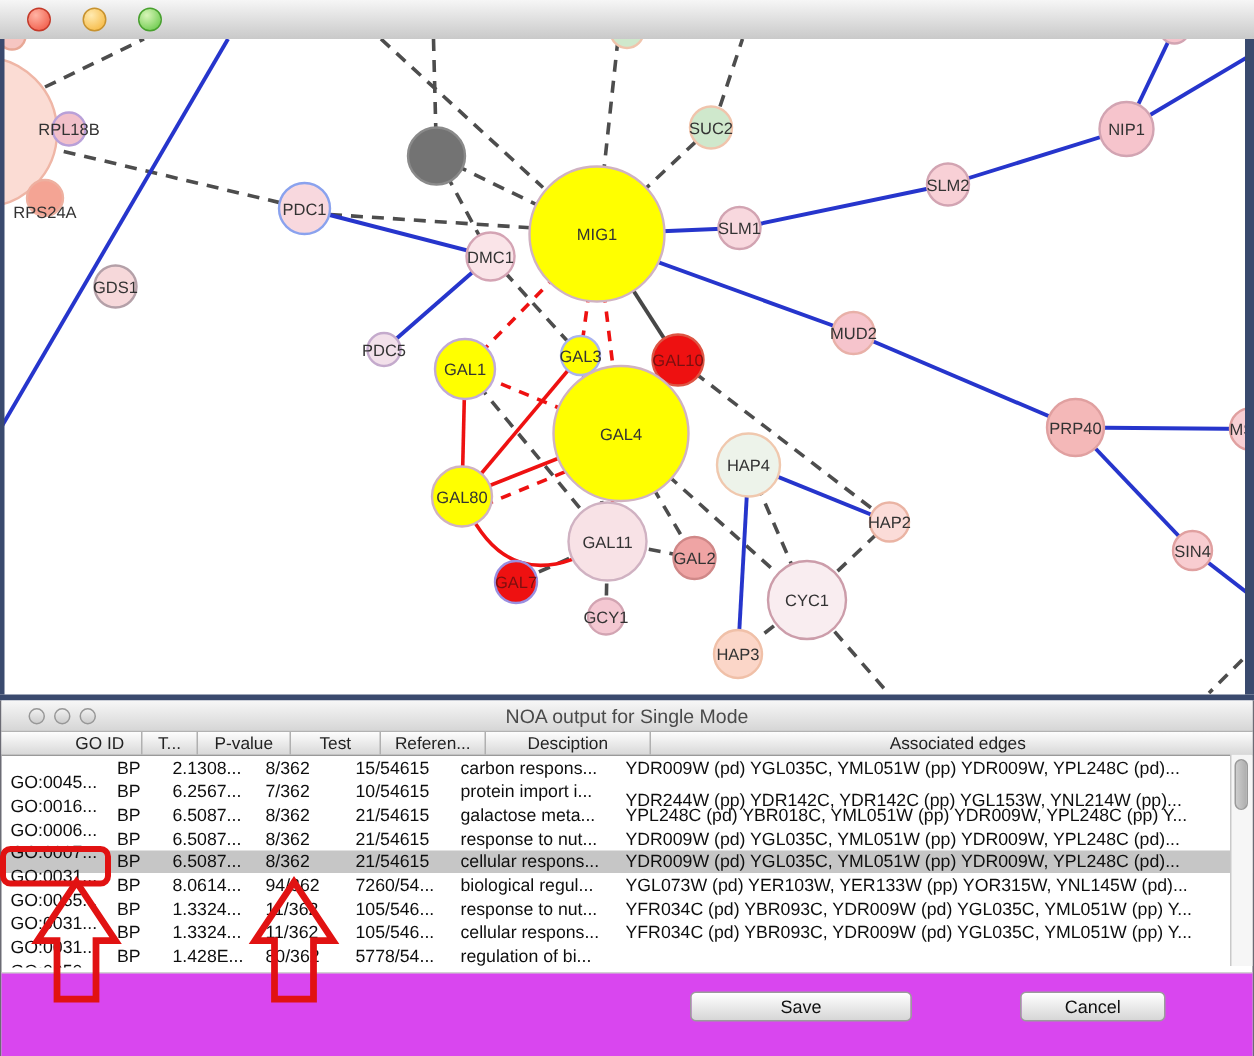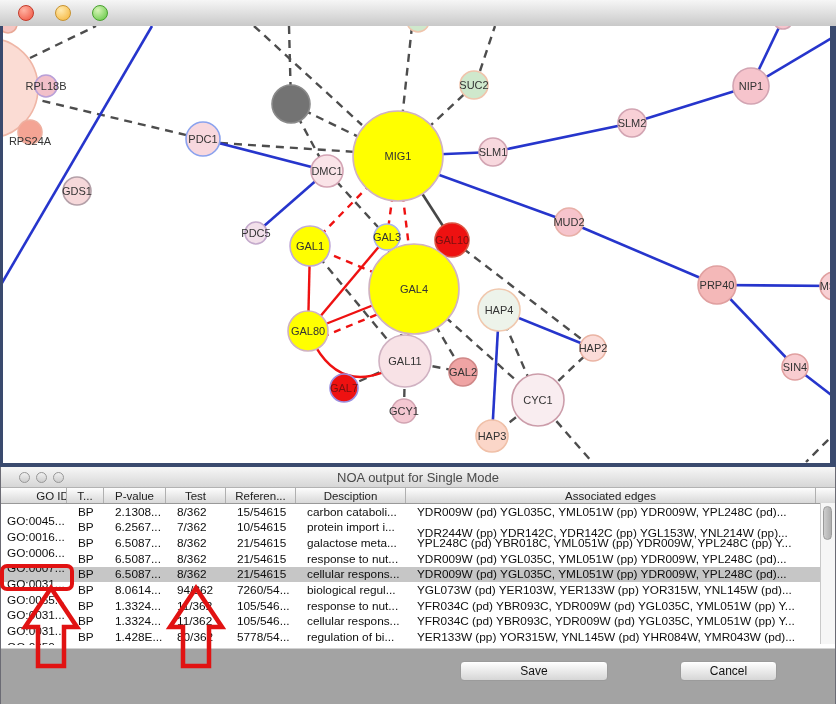--- a/index.html
+++ b/index.html
@@ -36,21 +36,21 @@
   .hspacer{flex:1;border-left:1px solid #b0b0b0;}
   .tbody{position:relative;height:141px;overflow:hidden;font-size:11.8px;color:#0e0e0e;}
   .trow{display:flex;height:15.66px;align-items:center;}
   .trow.sel{background:#c6c6c6;}
   .tcell{padding-left:4px;white-space:nowrap;overflow:hidden;box-sizing:border-box;flex:none;}
   .tcell.c0{padding-left:6px;margin-top:19px;}
   .scrollbar{position:absolute;right:0;top:36px;width:15px;height:141px;background:#f6f6f6;
     border-left:1px solid #c9c9c9;box-sizing:border-box;}
   .thumb{position:absolute;left:2px;top:3px;width:9px;height:34px;border-radius:6px;
     background:linear-gradient(90deg,#cdcdcd,#aeaeae);border:1px solid #9a9a9a;box-sizing:border-box;}
-  .button-bar{position:absolute;left:0;right:0;top:181px;height:56px;background:#a3a3a3;
+  .button-bar{position:absolute;left:0;right:0;top:181px;height:56px;background:#d946ef;
     border-top:1px solid #d2d2d2;}
   .btn{position:absolute;height:18px;border:1px solid #9b9b9b;border-radius:4px;
     background:linear-gradient(#ffffff,#d6d6d6);font-size:12px;color:#111;
     display:flex;align-items:center;justify-content:center;box-shadow:inset 0 1px 0 #fff;}
   .btn.save{left:459px;top:12px;width:146px;}
   .btn.cancel{left:679px;top:12px;width:95px;}
   
   #annot{position:absolute;left:0;top:0;z-index:50;pointer-events:none;}
 </style>
 </head>
@@ -252,37 +252,37 @@
   <div class="noa-window">
     <div class="noa-titlebar">
       <div class="noa-dots">
         <span class="noa-dot"></span>
         <span class="noa-dot"></span>
         <span class="noa-dot"></span>
       </div>
       <div class="noa-title">NOA output for Single Mode</div>
     </div>
     <div class="thead" id="table-head">
-        <div class="hcell" style="width: 66px; padding-left: 38px;">GO ID</div>
+        <div class="hcell" style="width: 94px; padding-left: 38px;">GO ID</div>
         <div class="hcell" style="width: 37px;">T...</div>
         <div class="hcell" style="width: 62px;">P-value</div>
         <div class="hcell" style="width: 60px;">Test</div>
         <div class="hcell" style="width: 70px;">Referen...</div>
         <div class="hcell" style="width: 110px;">Desciption</div>
         <div class="hcell last" style="width: 409px;">Associated edges</div>
         <div class="hspacer"></div>
       </div>
     <div class="tbody" id="table-body">
         <div class="trow">
           <div class="tcell c0" style="width: 73px;">GO:0045...</div>
           <div class="tcell c1" style="width: 37px;">BP</div>
           <div class="tcell c2" style="width: 62px;">2.1308...</div>
           <div class="tcell c3" style="width: 60px;">8/362</div>
           <div class="tcell c4" style="width: 70px;">15/54615</div>
-          <div class="tcell c5" style="width: 110px;">carbon cataboli...</div>
+          <div class="tcell c5" style="width: 110px;">carbon respons...</div>
           <div class="tcell c6" style="width: 409px;">YDR009W (pd) YGL035C, YML051W (pp) YDR009W, YPL248C (pd)...</div>
         </div>
         <div class="trow">
           <div class="tcell c0" style="width: 73px;">GO:0016...</div>
           <div class="tcell c1" style="width: 37px;">BP</div>
           <div class="tcell c2" style="width: 62px;">6.2567...</div>
           <div class="tcell c3" style="width: 60px;">7/362</div>
           <div class="tcell c4" style="width: 70px;">10/54615</div>
           <div class="tcell c5" style="width: 110px;">protein import i...</div>
           <div class="tcell c6" style="width: 409px; margin-top: 12px;">YDR244W (pp) YDR142C, YDR142C (pp) YGL153W, YNL214W (pp)...</div>
@@ -341,21 +341,20 @@
           <div class="tcell c5" style="width: 110px;">cellular respons...</div>
           <div class="tcell c6" style="width: 409px;">YFR034C (pd) YBR093C, YDR009W (pd) YGL035C, YML051W (pp) Y...</div>
         </div>
         <div class="trow">
           <div class="tcell c0" style="width: 73px;">GO:0050...</div>
           <div class="tcell c1" style="width: 37px;">BP</div>
           <div class="tcell c2" style="width: 62px;">1.428E...</div>
           <div class="tcell c3" style="width: 60px;">80/362</div>
           <div class="tcell c4" style="width: 70px;">5778/54...</div>
           <div class="tcell c5" style="width: 110px;">regulation of bi...</div>
-          <div class="tcell c6" style="width: 409px;">YER133W (pp) YOR315W, YNL145W (pd) YHR084W, YMR043W (pd)...</div>
         </div>
       </div>
     <div class="scrollbar">
       <div class="thumb"></div>
     </div>
     <div class="button-bar">
       <div class="btn save">Save</div>
       <div class="btn cancel">Cancel</div>
     </div>
   </div>

